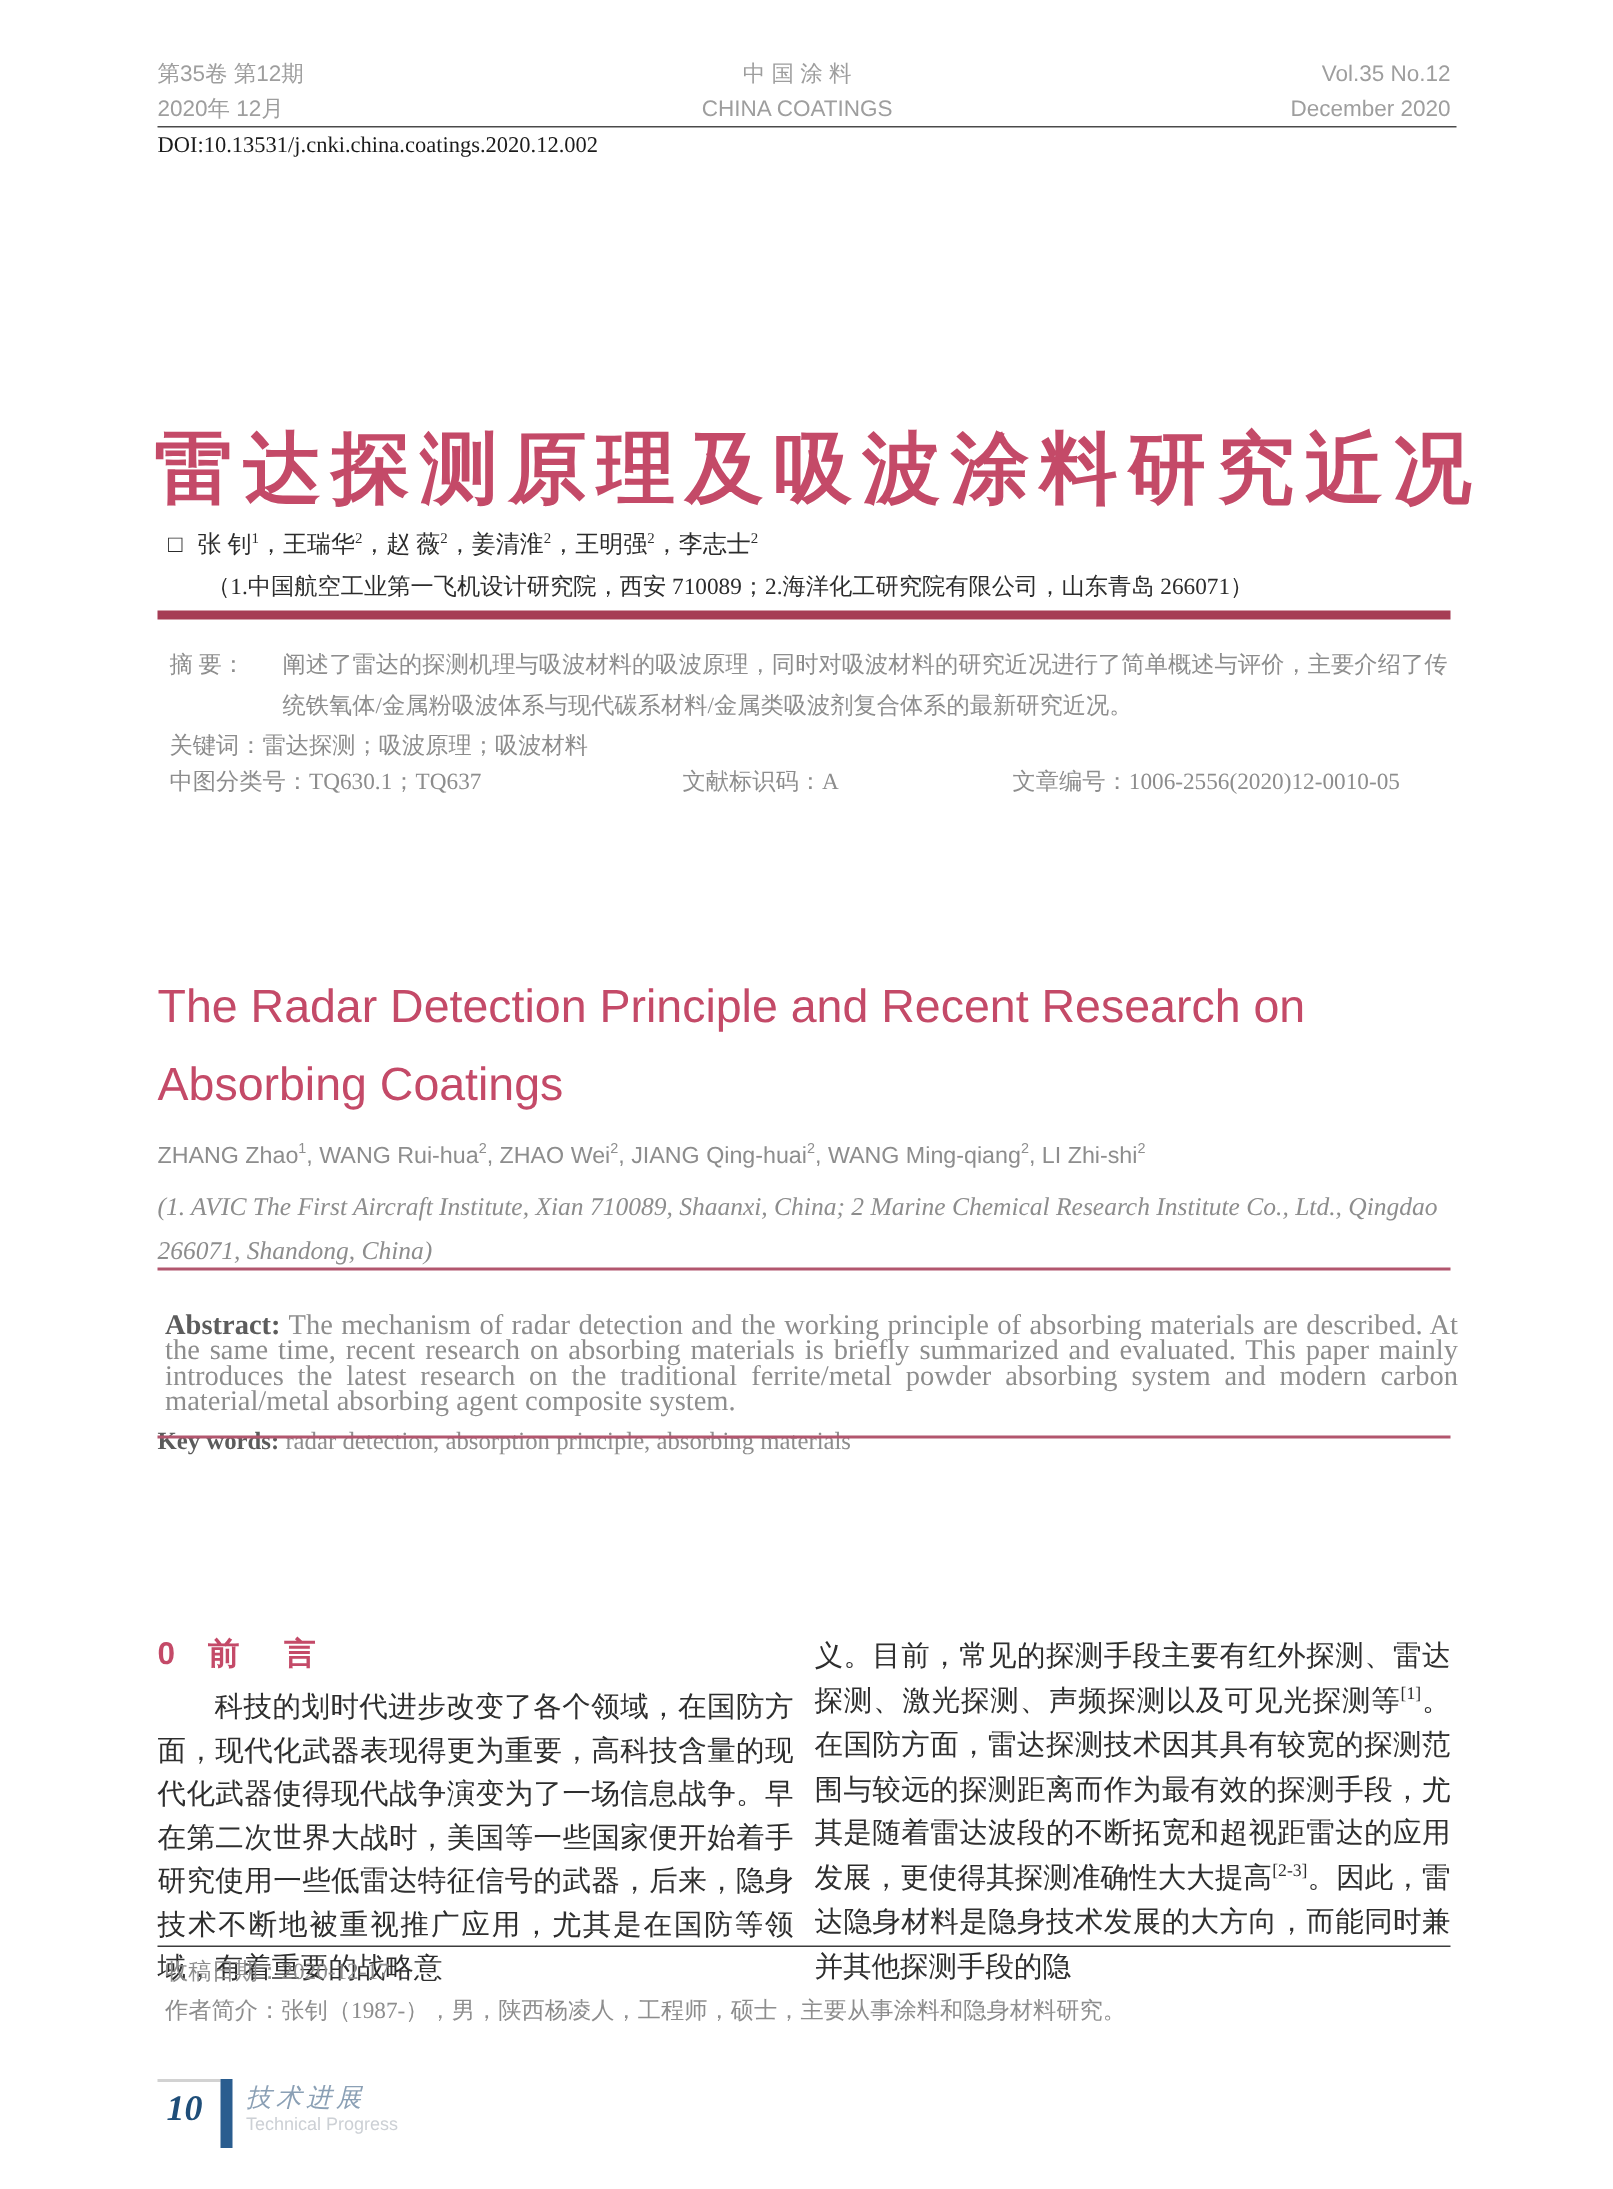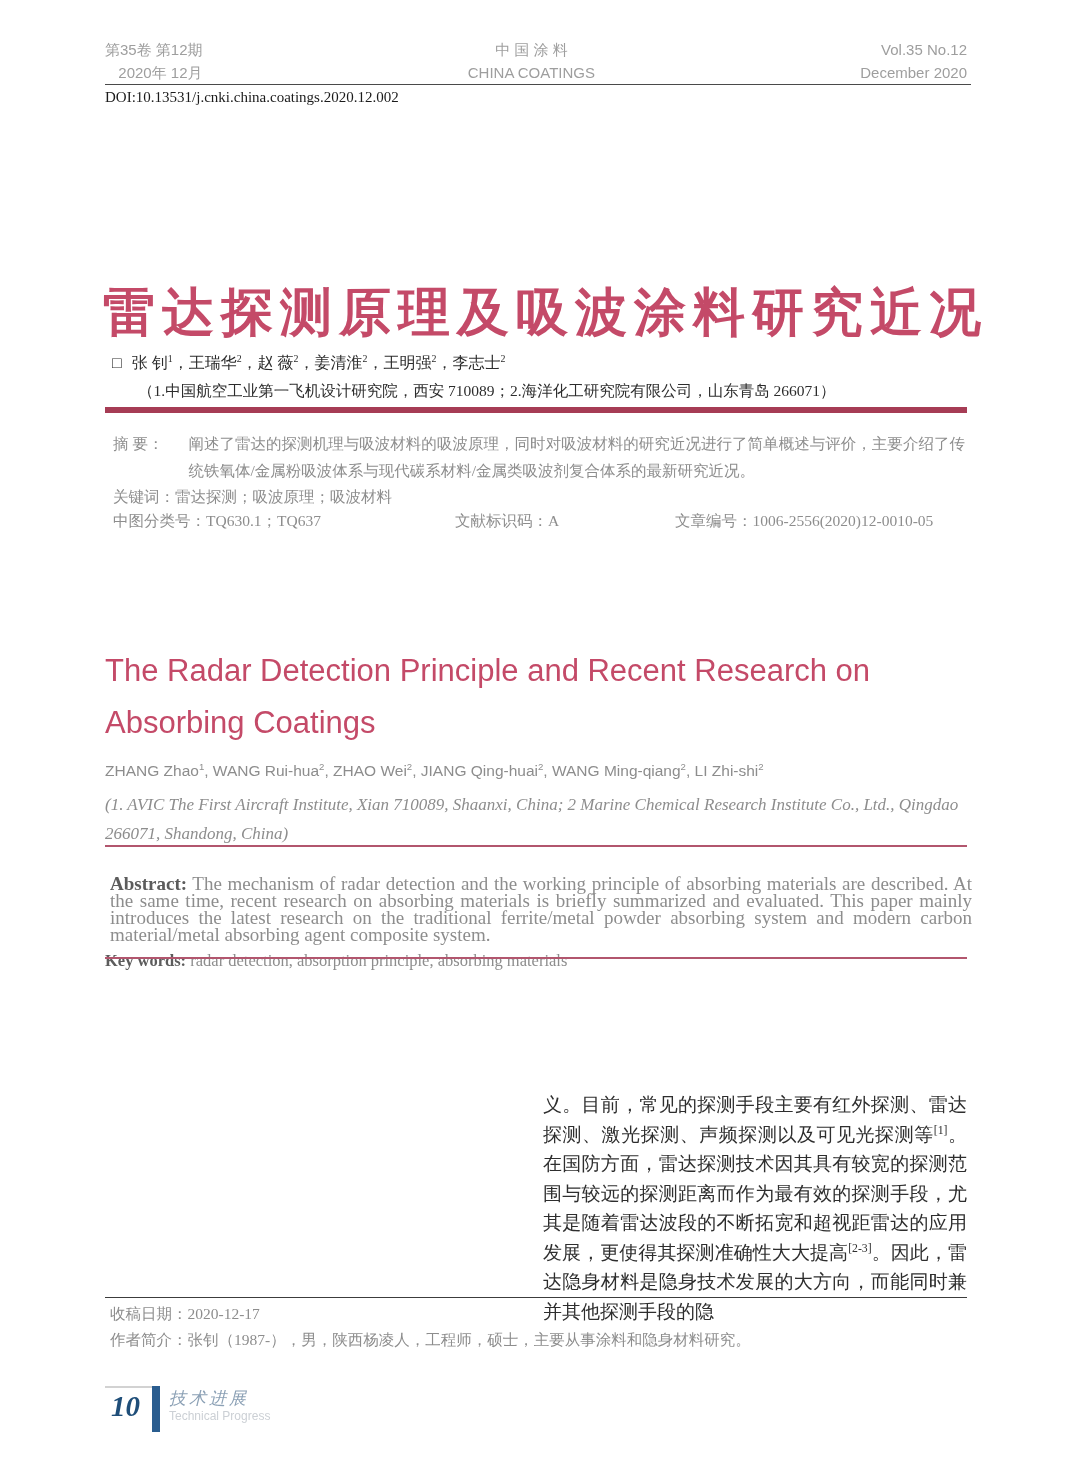--- a/index.html
+++ b/index.html
@@ -9,21 +9,21 @@
   }
   sup { font-size:0.62em; line-height:0; }
 
   
   .jheader {
     position:absolute; left:105px; top:38px; width:862px;
     display:flex; justify-content:space-between;
     color:#9e9e9e; font-size:15px; line-height:23px;
     font-family:"Liberation Sans", sans-serif;
   }
-  .jheader .hl { text-align:right; }
+  .jheader .hl { text-align:left; }
   .jheader .hc { text-align:center; }
   .jheader .hr { text-align:right; }
   .header-rule { position:absolute; left:105px; top:84px; width:866px; border-top:1px solid #4a4a4a; }
   .doi-line { position:absolute; left:105px; top:89px; font-size:15px; color:#1b1b1b; }
 
   
   .title-cn {
     position:absolute; left:103px; top:278px; width:880px;
     font-family:"Liberation Sans", sans-serif; font-weight:bold;
     font-size:52px; letter-spacing:7px; color:#c44a68; white-space:nowrap;
@@ -90,21 +90,21 @@
   .fn-received { position:absolute; left:110px; top:1304px; color:#8d8d8d; font-size:15.5px; }
   .fn-bio      { position:absolute; left:110px; top:1330px; color:#8d8d8d; font-size:15.5px; }
 
   
   .pfooter { position:absolute; left:105px; top:1386px; display:flex; align-items:flex-start; }
   .pagenum-box {
     border-top:2px solid #d2d2d2; padding:3px 12px 0 6px; 
   }
   .pagenum {
     font-family:"Liberation Serif", serif; font-style:italic; font-weight:bold;
-    font-size:29px; color:#1f4e79; line-height:30px;
+    font-size:24px; color:#1f4e79; line-height:30px;
   }
   .footer-vbar { width:8px; height:46px; background:#2a5d8f; }
   .footer-labels { margin-left:9px; padding-top:2px; font-family:"Liberation Sans", sans-serif; }
   .footer-cn { color:#8ba0b5; font-size:17px; letter-spacing:3px; line-height:21px;font-style:italic; }
   .footer-en { color:#ccd0d5; font-size:12px; line-height:15px; }
 </style>
 </head>
 <body>
 
 <div class="page">
@@ -154,20 +154,26 @@
     <span>ZHANG Zhao</span><sup>1</sup><span>, </span><span>WANG Rui-hua</span><sup>2</sup><span>, </span><span>ZHAO Wei</span><sup>2</sup><span>, </span><span>JIANG Qing-huai</span><sup>2</sup><span>, </span><span>WANG Ming-qiang</span><sup>2</sup><span>, </span><span>LI Zhi-shi</span><sup>2</sup>
   </div>
 
   <div class="affiliation-en">(1. AVIC The First Aircraft Institute, Xian 710089, Shaanxi, China;  2 Marine Chemical Research Institute Co., Ltd., Qingdao 266071, Shandong, China)</div>
   <div class="rule-pink-1"></div>
 
   <p class="abstract-en"><b>Abstract:</b> <span>The mechanism of radar detection and the working principle of absorbing materials are described. At the same time, recent research on absorbing materials is briefly summarized and evaluated. This paper mainly introduces the latest research on the traditional ferrite/metal powder absorbing system and modern carbon material/metal absorbing agent composite system.</span></p>
   <p class="keywords-en"><b>Key words:</b> <span>radar detection, absorption principle, absorbing materials</span></p>
   <div class="rule-pink-2"></div>
 
+  <div class="col-left">
+    <h2 class="section-heading">
+      <span class="num">0</span><span class="ttl">前 言</span>
+    </h2>
+    <p class="body-par">科技的划时代进步改变了各个领域，在国防方面，现代化武器表现得更为重要，高科技含量的现代化武器使得现代战争演变为了一场信息战争。早在第二次世界大战时，美国等一些国家便开始着手研究使用一些低雷达特征信号的武器，后来，隐身技术不断地被重视推广应用，尤其是在国防等领域，有着重要的战略意</p>
+  </div>
 
   <div class="col-right">
     <p class="body-par"><span>义。目前，常见的探测手段主要有红外探测、雷达探测、激光探测、声频探测以及可见光探测等</span><sup>[1]</sup><span>。在国防方面，雷达探测技术因其具有较宽的探测范围与较远的探测距离而作为最有效的探测手段，尤其是随着雷达波段的不断拓宽和超视距雷达的应用发展，更使得其探测准确性大大提高</span><sup>[2-3]</sup><span>。因此，雷达隐身材料是隐身技术发展的大方向，而能同时兼并其他探测手段的隐</span></p>
   </div>
 
   <div class="footnote-rule"></div>
   <div class="fn-received">
     <span>收稿日期：</span><span>2020-12-17</span>
   </div>
   <div class="fn-bio">

